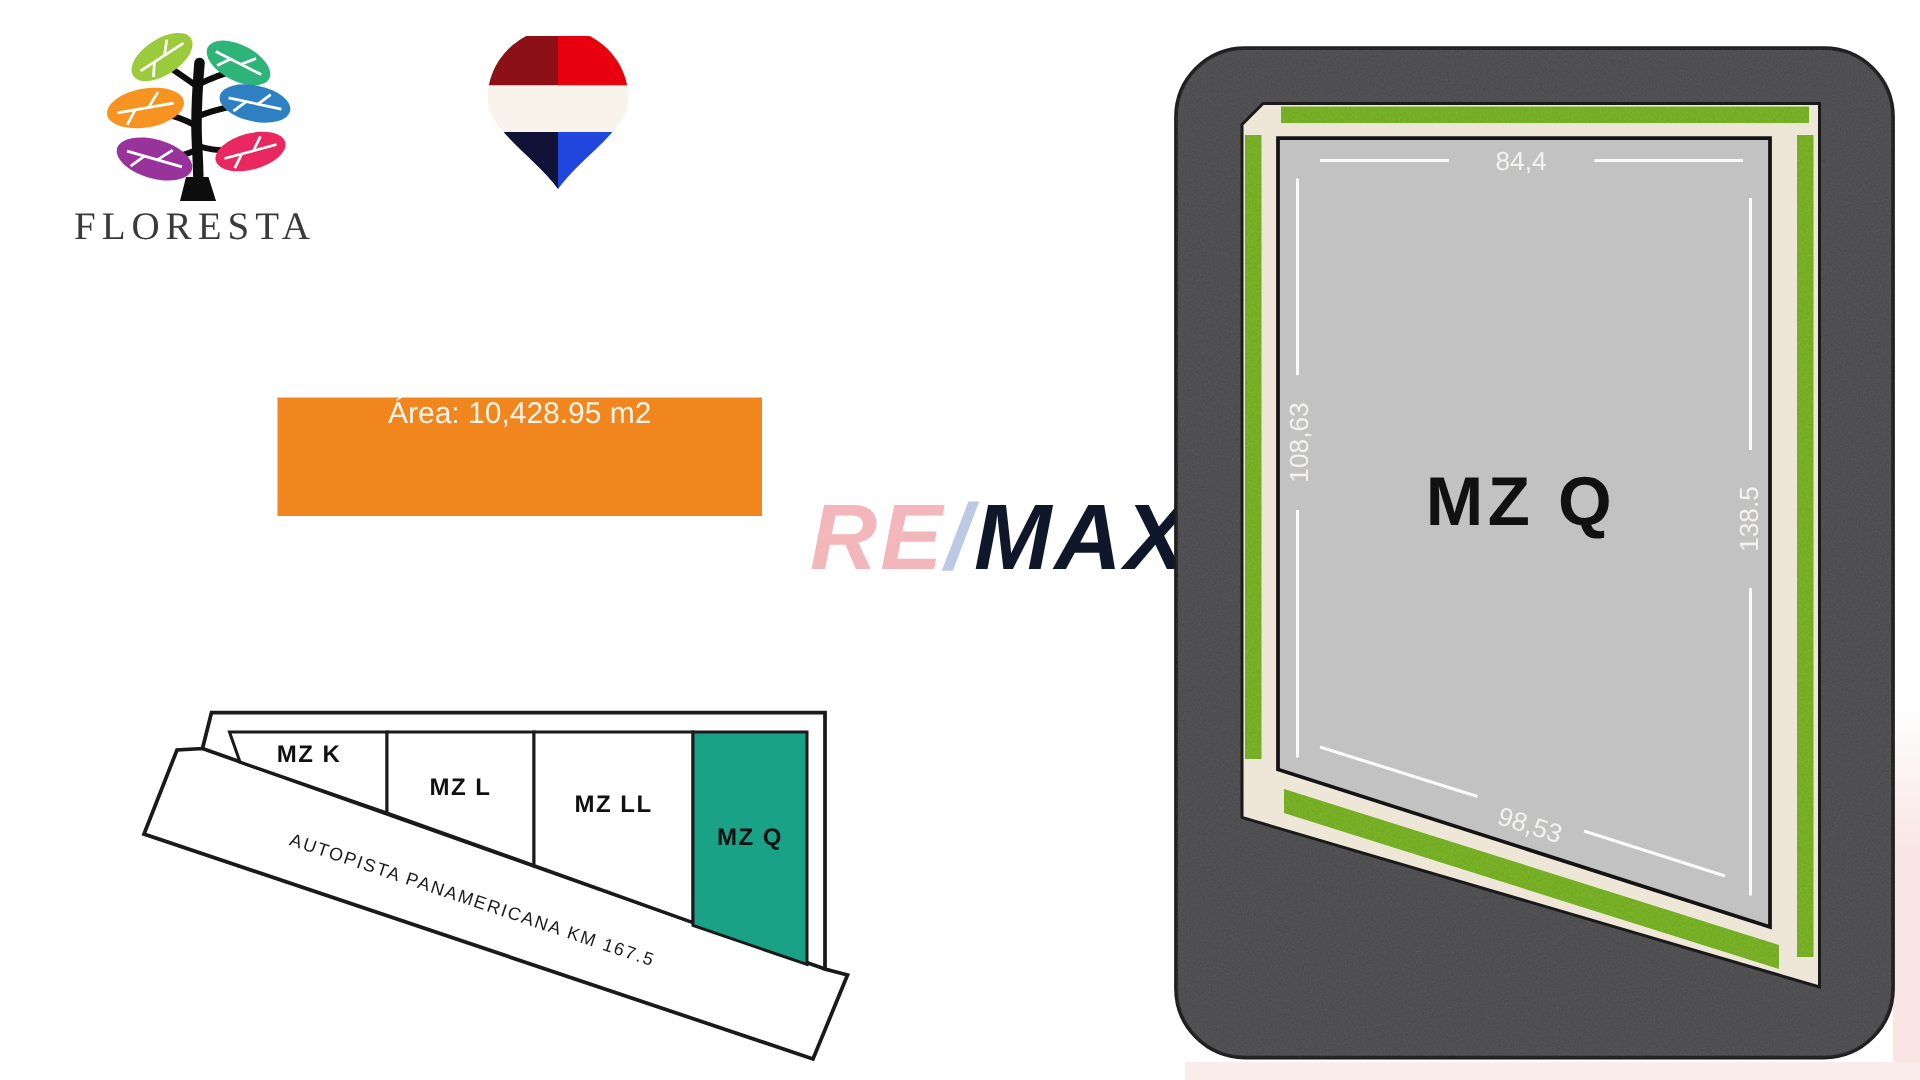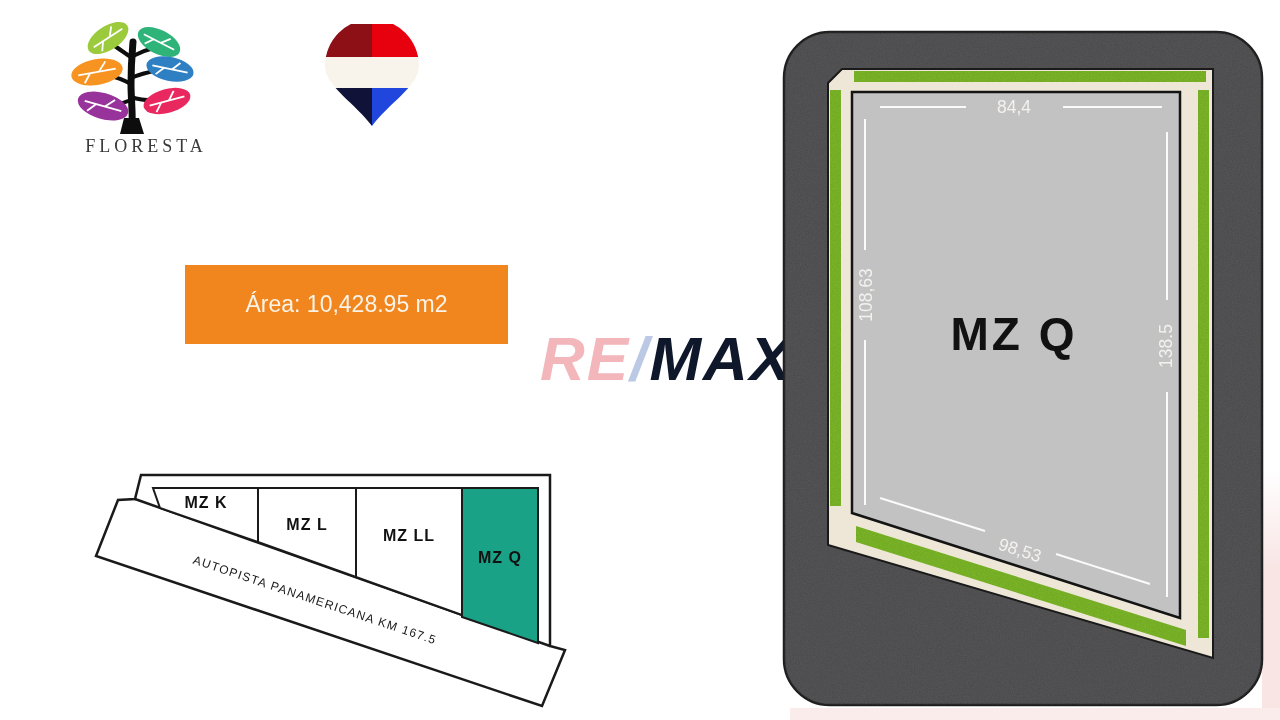--- a/index.html
+++ b/index.html
@@ -7,33 +7,33 @@
     width:1280px;height:720px;position:relative;overflow:hidden;
     background:#ffffff;
     font-family:"Liberation Sans", sans-serif;
   }
   .abs{position:absolute;}
 
   
   #logo{left:46px;top:10px;width:168px;height:152px;}
   #logo-tree{position:absolute;left:10px;top:2px;width:150px;height:122px;}
   #logo-word{
-    position:absolute;left:16px;top:126px;width:168px;text-align:center;
+    position:absolute;left:0;top:126px;width:168px;text-align:center;
     font-family:"Liberation Serif", serif;
-    font-size:18px;letter-spacing:4px;font-weight:400;
+    font-size:26px;letter-spacing:4px;font-weight:400;
   }
 
   
   #pin{left:315px;top:24px;width:114px;height:102px;}
 
   
   #area-box{
     left:185px;top:265px;width:323px;height:79px;
-    display:flex;align-items:center;justify-content:center;
-    font-size:23px;
+    display:flex;align-items:flex-start;justify-content:center;
+    font-size:20px;
   }
 
   
   #watermark{
     left:492px;top:326px;width:300px;height:70px;
     font-size:62px;font-weight:bold;font-style:italic;
     letter-spacing:2px;white-space:nowrap;line-height:66px;
     user-select:none;
   }
 

